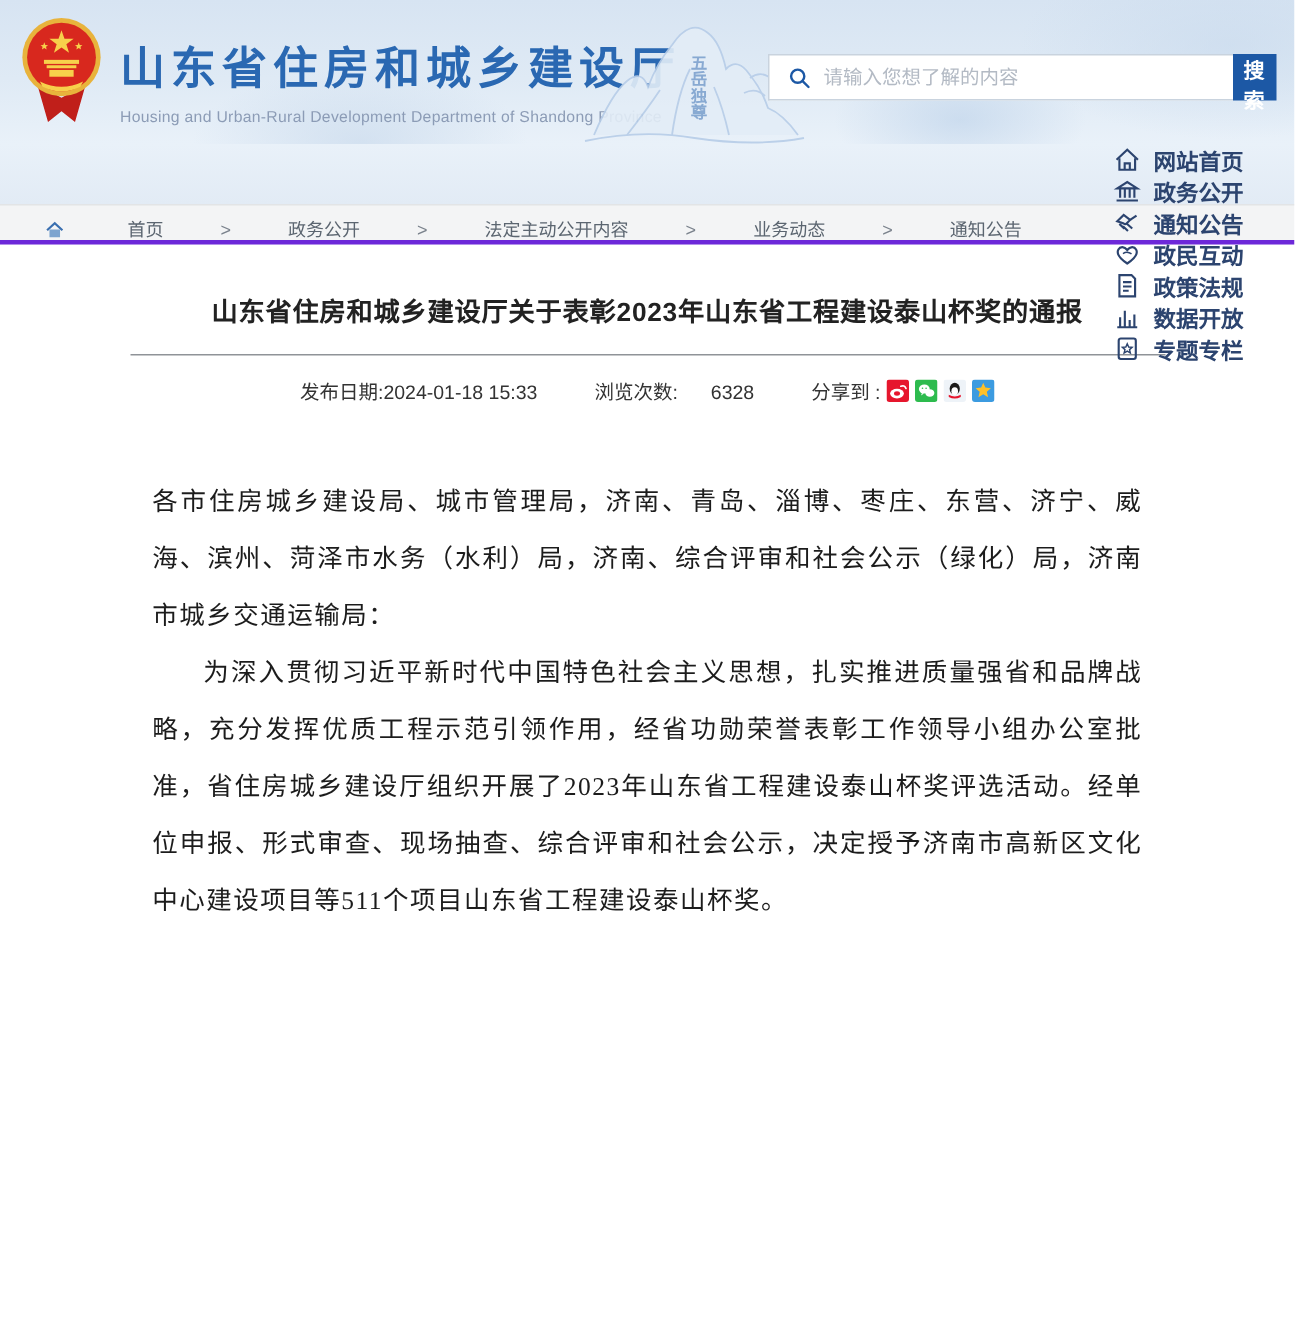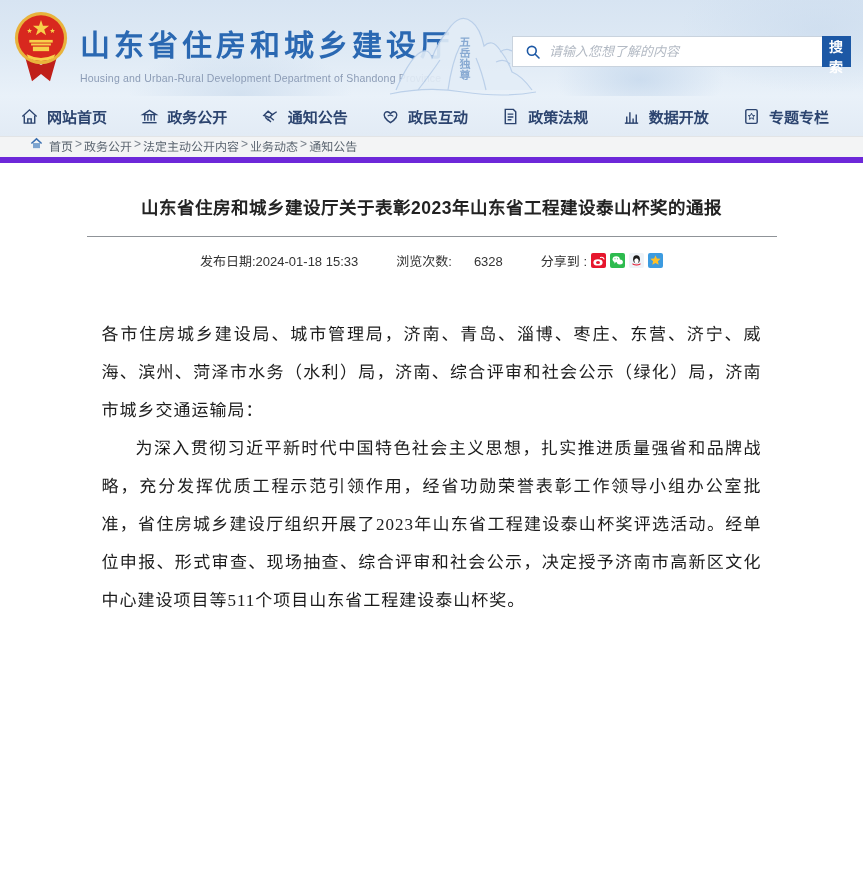--- a/index.html
+++ b/index.html
@@ -22,31 +22,31 @@
   .brand-title {
     font-size:30px; font-weight:bold; color:#2a68b2; letter-spacing:4px;
     font-family:"Liberation Sans", sans-serif;
   }
   .brand-sub { margin-top:7px; font-size:10.5px; color:#8c9cb6; letter-spacing:.2px; }
   .mountain-art { position:absolute; left:388px; top:2px; width:150px; height:94px; opacity:.9; pointer-events:none; }
 
   .search-wrap { position:absolute; right:12px; top:36px; display:flex; height:31px; width:339px; }
   .search-box { flex:1; display:flex; align-items:center; background:#ffffff; border:1px solid #c9d3de; border-right:none; }
   .search-glyph { width:16px; height:16px; margin:0 8px 0 12px; flex:none; }
-  .search-input { flex:1; border:none; outline:none; font-size:13px; color:#333; background:transparent;font-style:italic; }
+  .search-input { flex:1; border:none; outline:none; font-size:13px; color:#333; background:transparent; }
   .search-input::placeholder { color:#b3bac4; }
   .search-btn { width:29px; border:none; background:#1c58a5; color:#fff; font-size:14px; font-weight:bold; cursor:pointer; letter-spacing:1px; }
 
   
-  .main-nav { height:40px; background:linear-gradient(180deg,#e9f1f9,#e2ebf5); display:flex; align-items:center; justify-content:space-between; padding:0 34px 0 20px; }
+  .main-nav { height:40px; background:linear-gradient(180deg,#e9f1f9,#e2ebf5); display:flex; align-items:flex-end; justify-content:space-between; padding:0 34px 0 20px;flex-direction:column; }
   .nav-item { display:flex; align-items:center; gap:8px; cursor:pointer; color:#2c446f; font-size:15px; font-weight:bold; white-space:nowrap; }
   .nav-item svg { width:19px; height:19px; flex:none; }
 
   
-  .crumb-bar { height:27px; background:#f3f4f5; border-top:1px solid #e2e4e6; border-bottom:6px solid #6d28d9; display:flex; align-items:flex-start; padding-left:30px; font-size:12px; color:#5b6570; }
+  .crumb-bar { height:27px; background:#f3f4f5; border-top:1px solid #e2e4e6; border-bottom:3px solid #6d28d9; display:flex; align-items:flex-end; padding-left:30px; font-size:12px; color:#5b6570;gap:36px; }
   .crumb-bar svg { width:13px; height:13px; margin-right:6px; }
   .crumb-link { color:#5b6570; text-decoration:none; cursor:pointer; }
   .crumb-sep { margin:0 2px; color:#7a828c; }
 
   
   .article { width:700px; margin:0 auto; padding-top:31px; }
   .article-title { text-align:center; font-size:17.5px; font-weight:bold; color:#222; letter-spacing:.5px; }
   .title-rule { height:1px; background:#8f9398; margin:17px 5px 0 5px; }
   .meta-row { display:flex; justify-content:center; align-items:center; gap:38px; margin-top:14px; font-size:13px; color:#333; }
   .meta-item { white-space:nowrap; }

